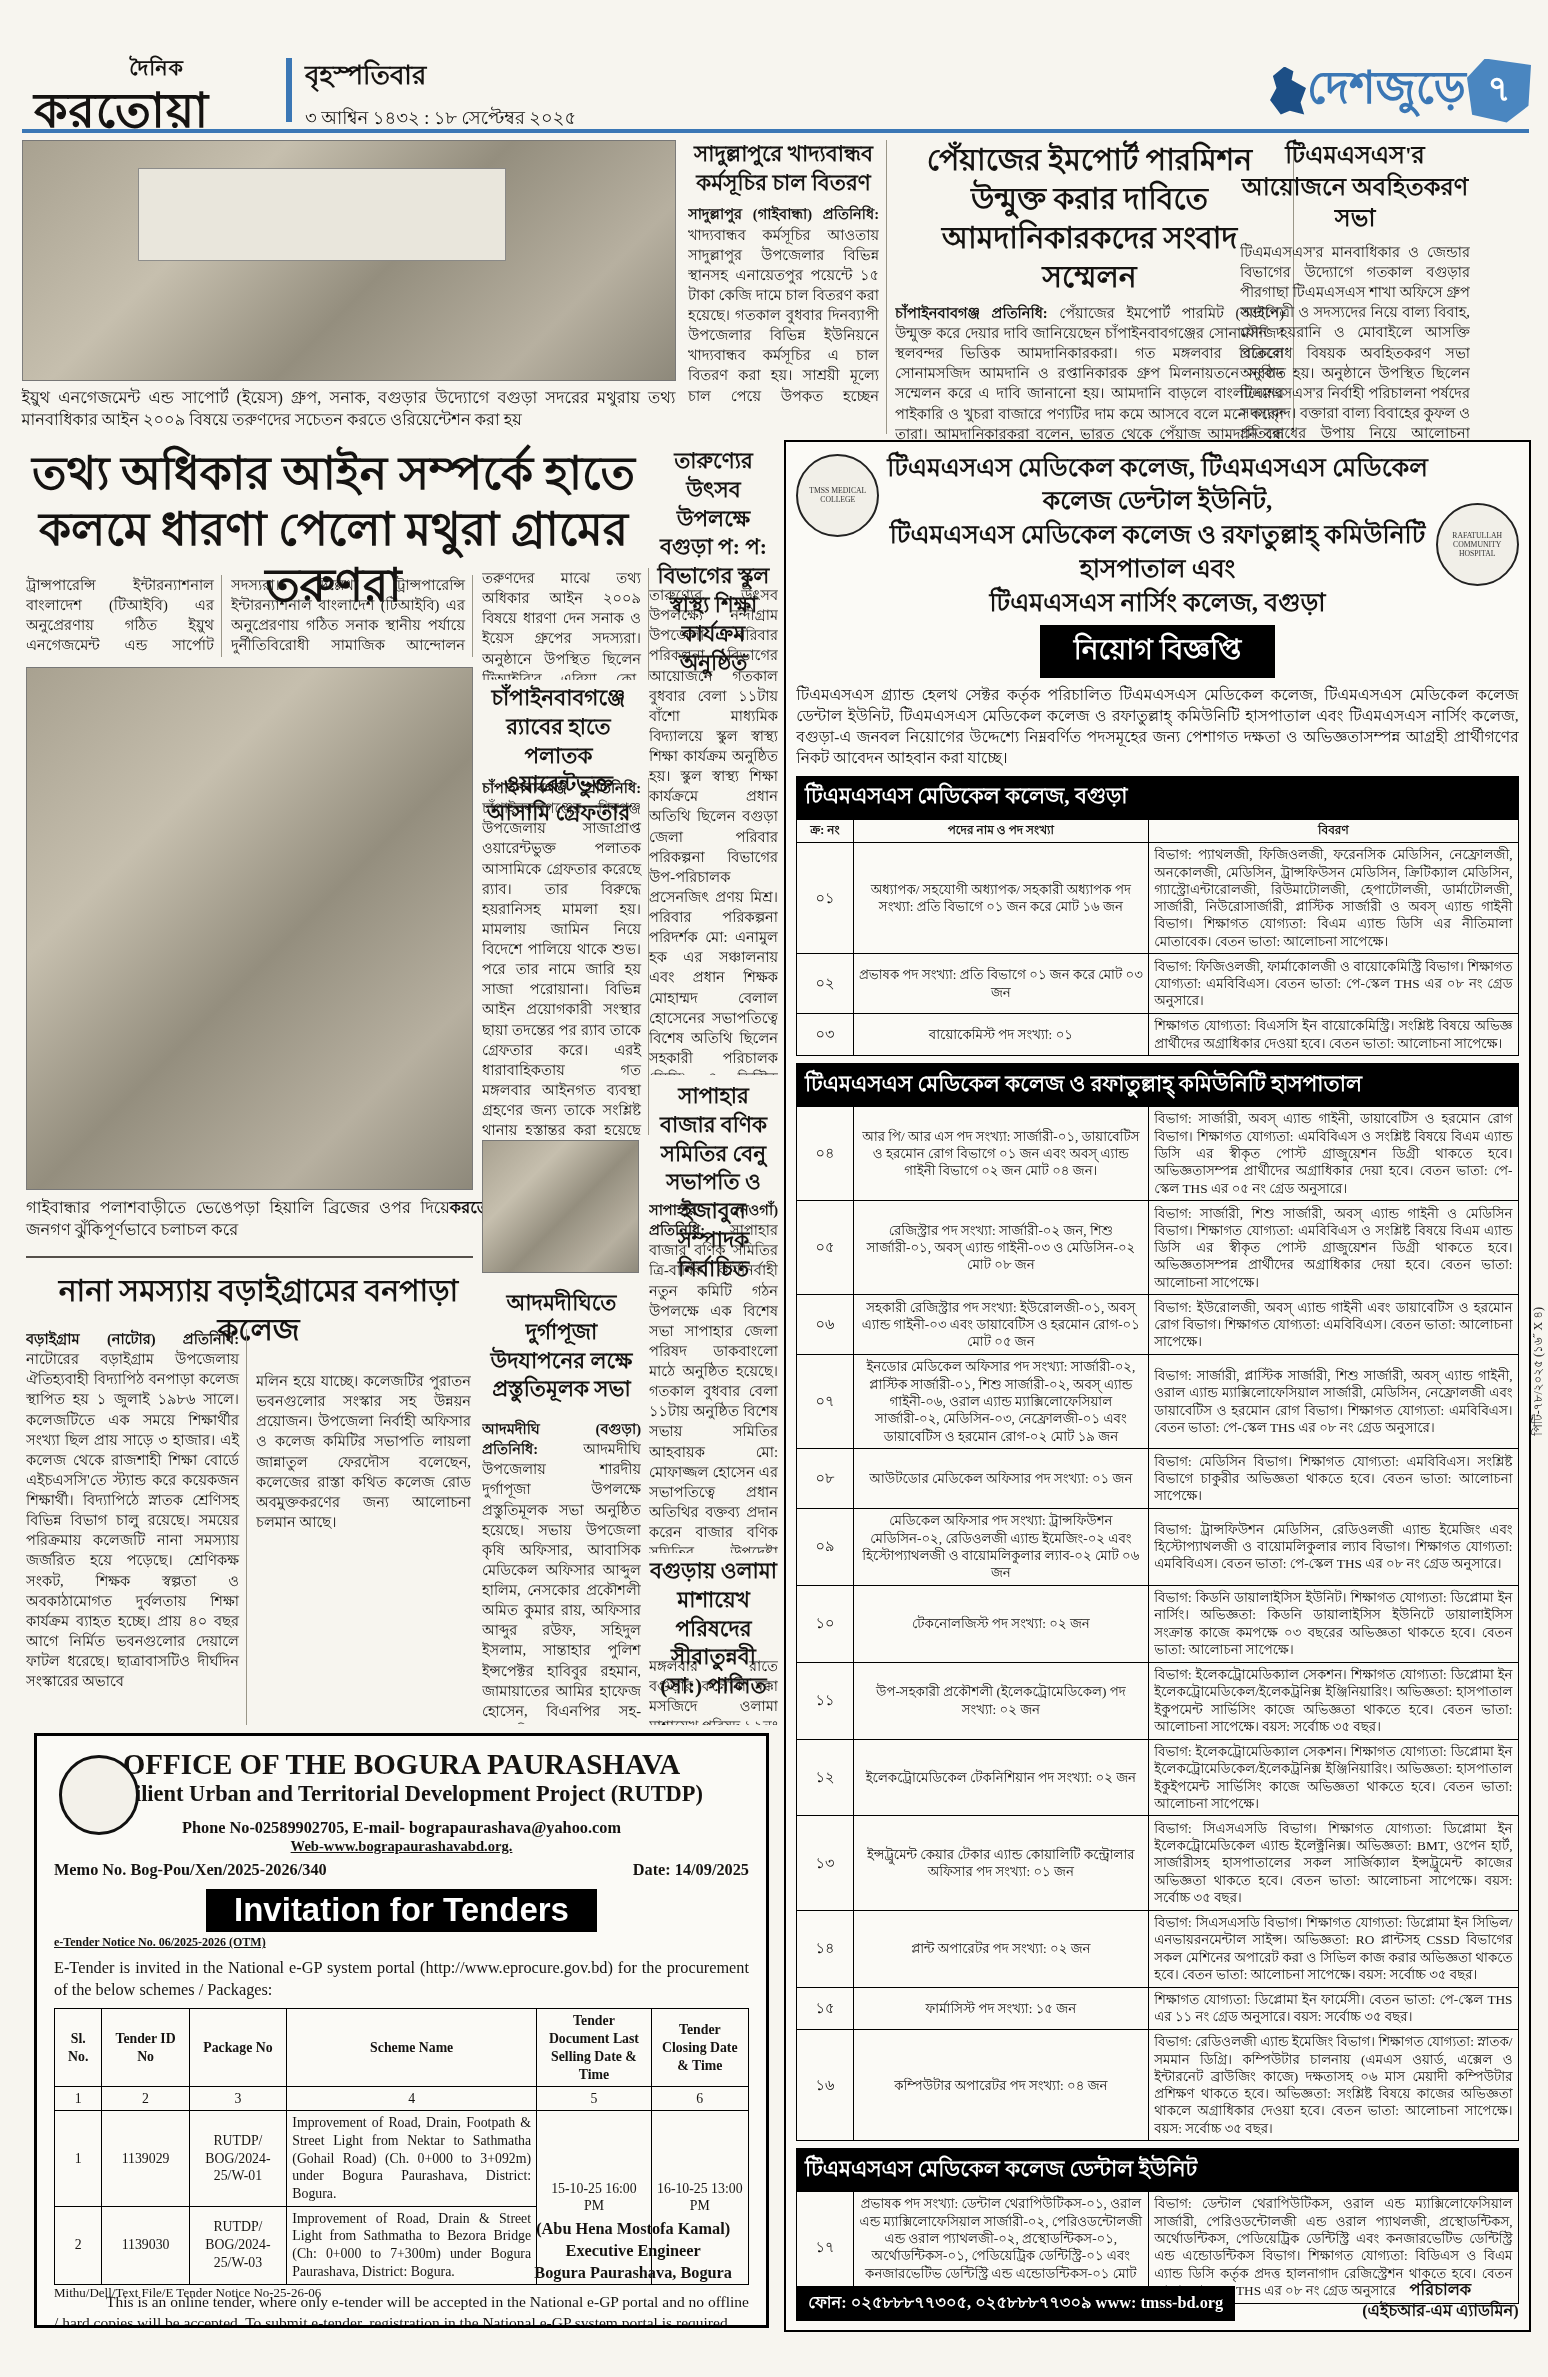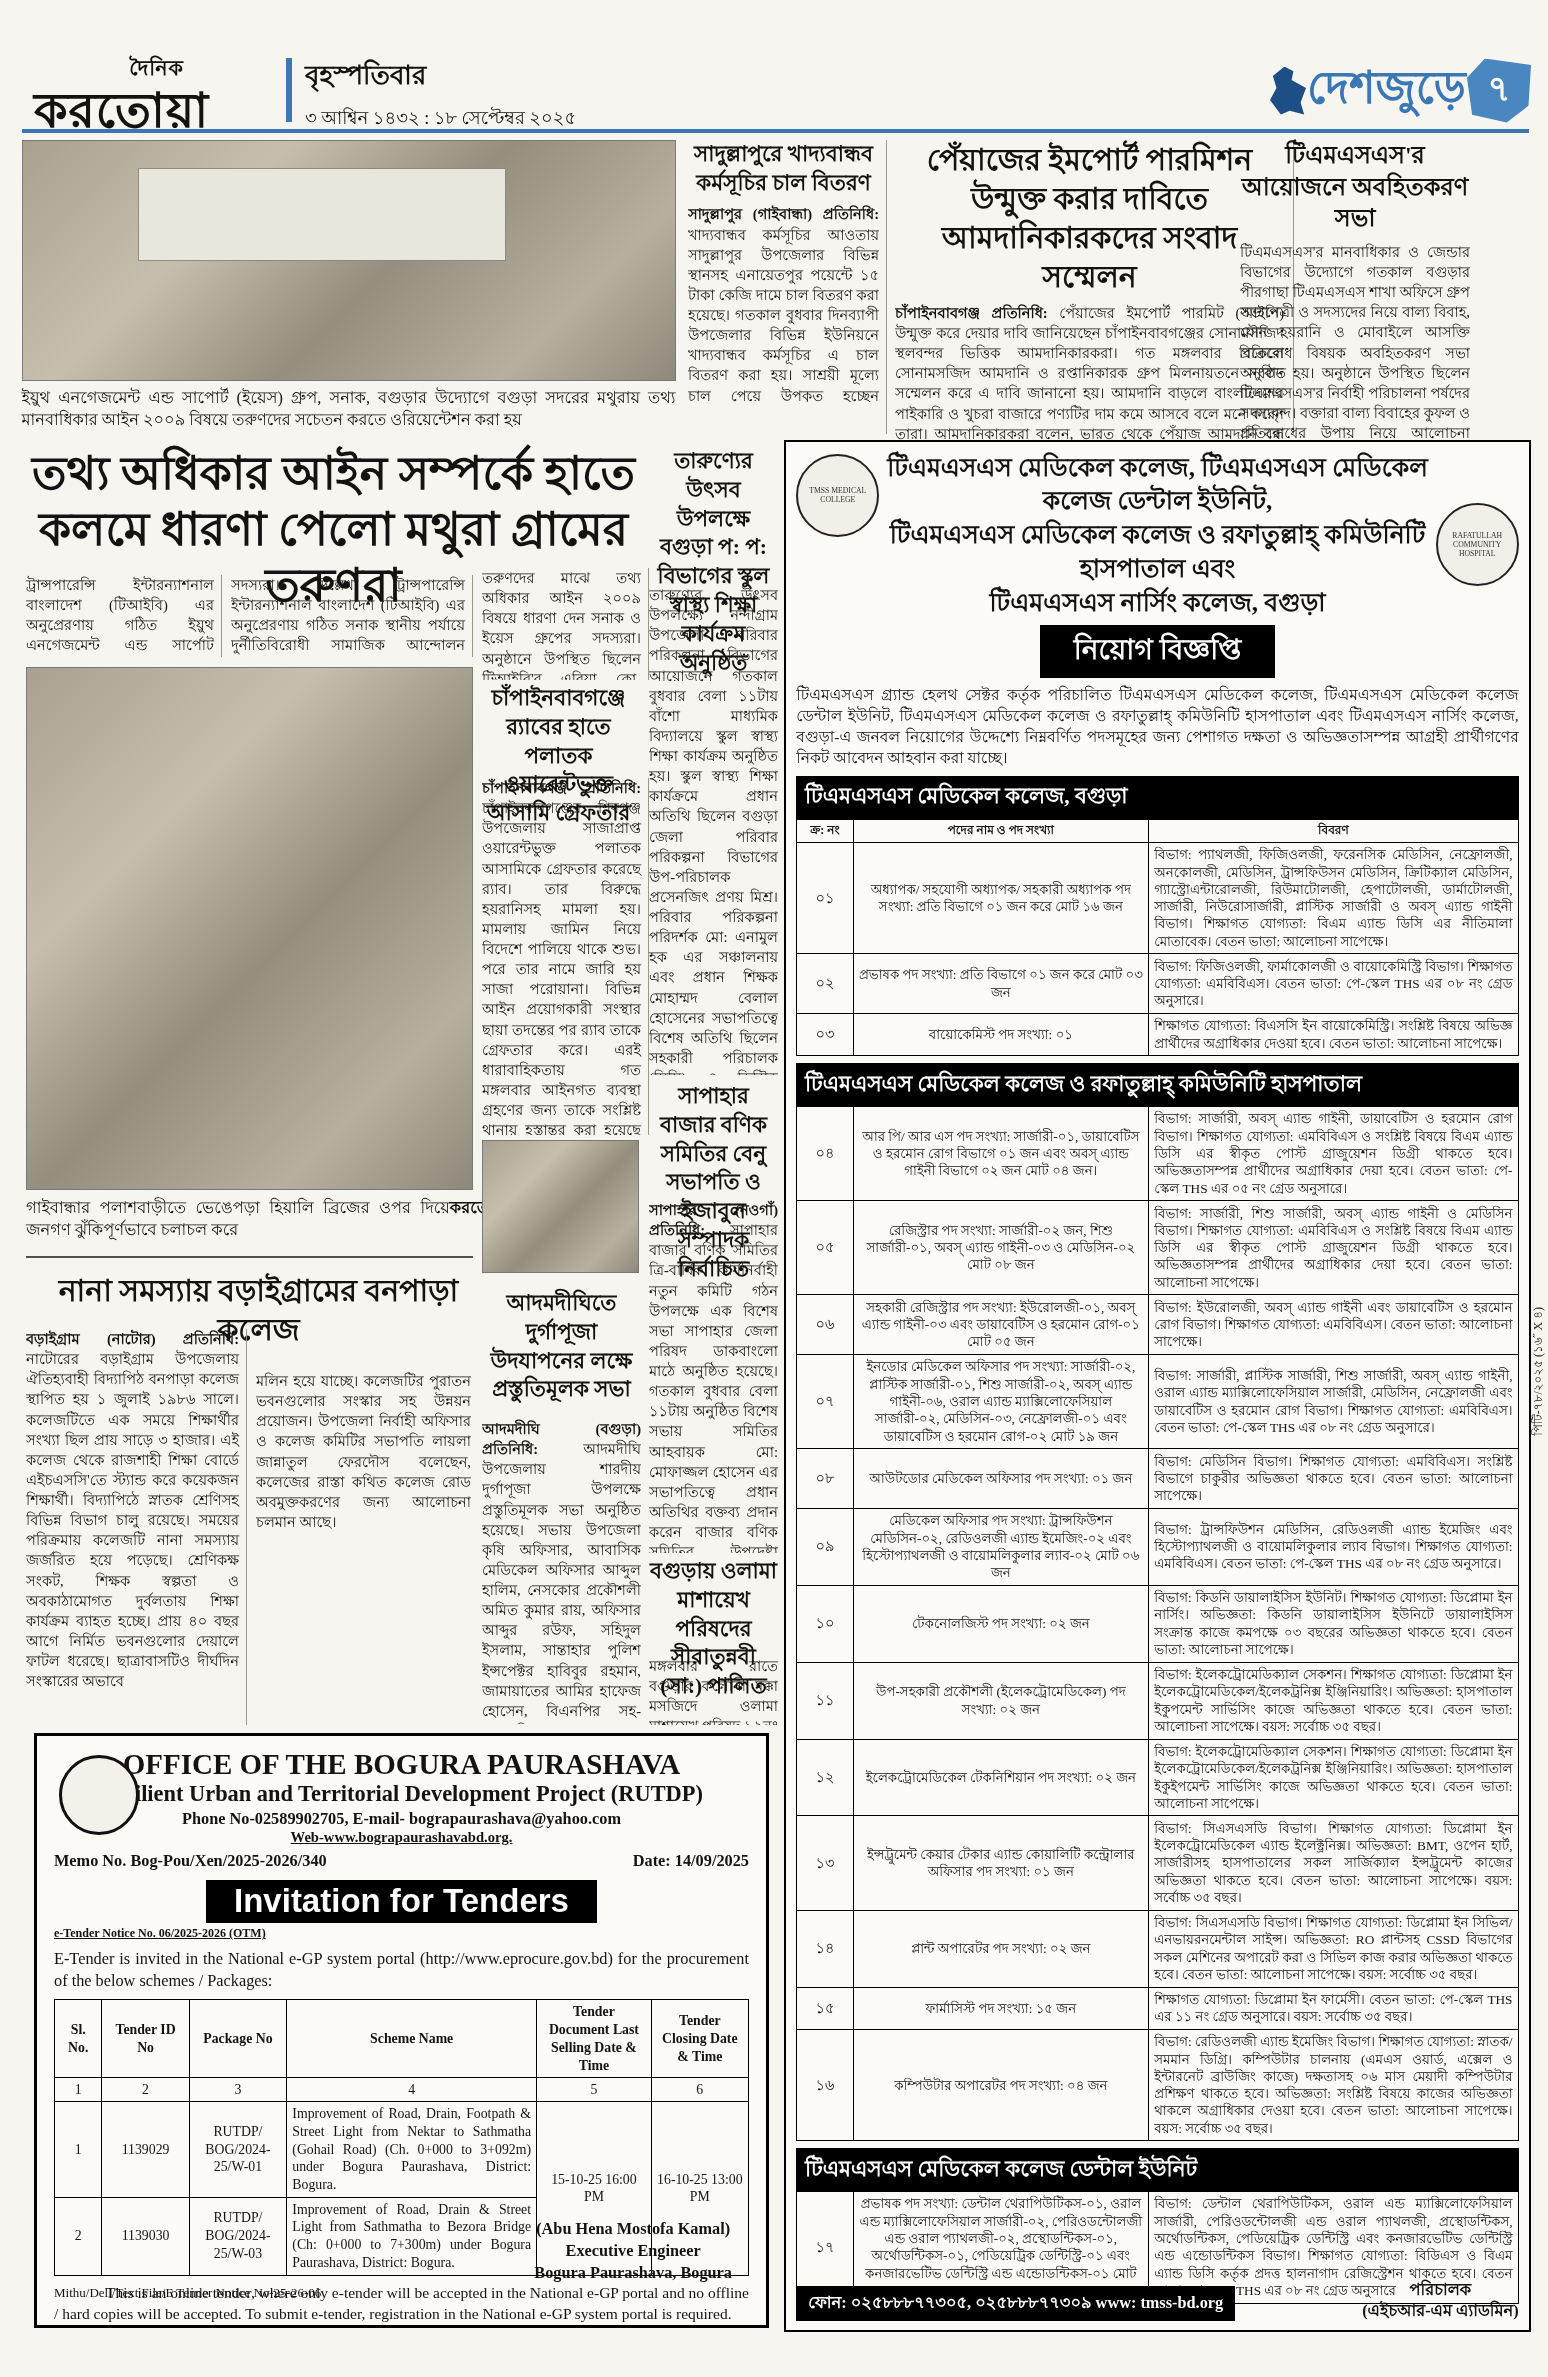--- a/index.html
+++ b/index.html
@@ -47,21 +47,21 @@
   .ad-table td.desc{text-align:justify;}
   .ad-footer{position:absolute;left:10.3px;right:10.3px;bottom:8.6px;display:flex;justify-content:space-between;align-items:flex-end;}
   .ad-phone{background:#000;color:#fff;font-size:16.3px;font-weight:bold;padding:4.3px 12px;}
   .ad-signer{text-align:center;font-size:16.3px;font-weight:bold;line-height:1.3;}
   .logo-circle{width:79px;height:79px;border-radius:50%;border:2.6px solid #222;background:#f1efe8;display:flex;align-items:center;justify-content:center;font-size:7.7px;text-align:center;color:#333;}
   .side-note{position:absolute;right:0px;top:1307px;writing-mode:vertical-rl;transform:rotate(180deg);font-size:12px;color:#222;}
   
   .tender-box{border:3.4px solid #000;background:#fbfaf6;padding:12px 17px;box-sizing:border-box;font-family:"Liberation Serif",serif;overflow:hidden;position:relative;}
   .tender-office{font-size:29px;font-weight:bold;text-align:center;}
   .tender-proj{font-size:22.4px;font-weight:bold;text-align:center;}
-  .tender-contact{font-size:16.3px;font-weight:bold;text-align:center;margin-top:2px;}
+  .tender-contact{font-size:16.3px;font-weight:bold;text-align:center;margin-top:11px;}
   .tender-web{font-size:14.6px;font-weight:bold;text-align:center;text-decoration:underline;}
   .tender-memo-row{display:flex;justify-content:space-between;font-size:16.3px;font-weight:bold;margin-top:5.2px;}
   .tender-title{display:block;margin:8.6px auto 3.4px auto;width:378px;background:#000;color:#fff;font-family:"Liberation Sans",sans-serif;font-size:33px;font-weight:bold;text-align:center;padding:2.6px 6.9px;}
   .tender-notice{font-size:12px;font-weight:bold;text-align:left;text-decoration:underline;}
   .tender-intro{font-size:16.3px;line-height:1.35;margin-top:6.9px;text-align:justify;}
   .tender-table{width:100%;border-collapse:collapse;margin-top:6.9px;}
   .tender-table th,.tender-table td{border:1.7px solid #000;font-size:13.8px;line-height:1.3;padding:2.6px 5.2px;text-align:center;vertical-align:middle;}
   .tender-table td.scheme{text-align:justify;}
   .tender-para{font-size:15.5px;line-height:1.35;text-align:justify;margin-top:6.9px;text-indent:52px;}
   .tender-sign{position:absolute;right:34px;bottom:41px;text-align:center;font-size:16.3px;font-weight:bold;line-height:1.35;}

